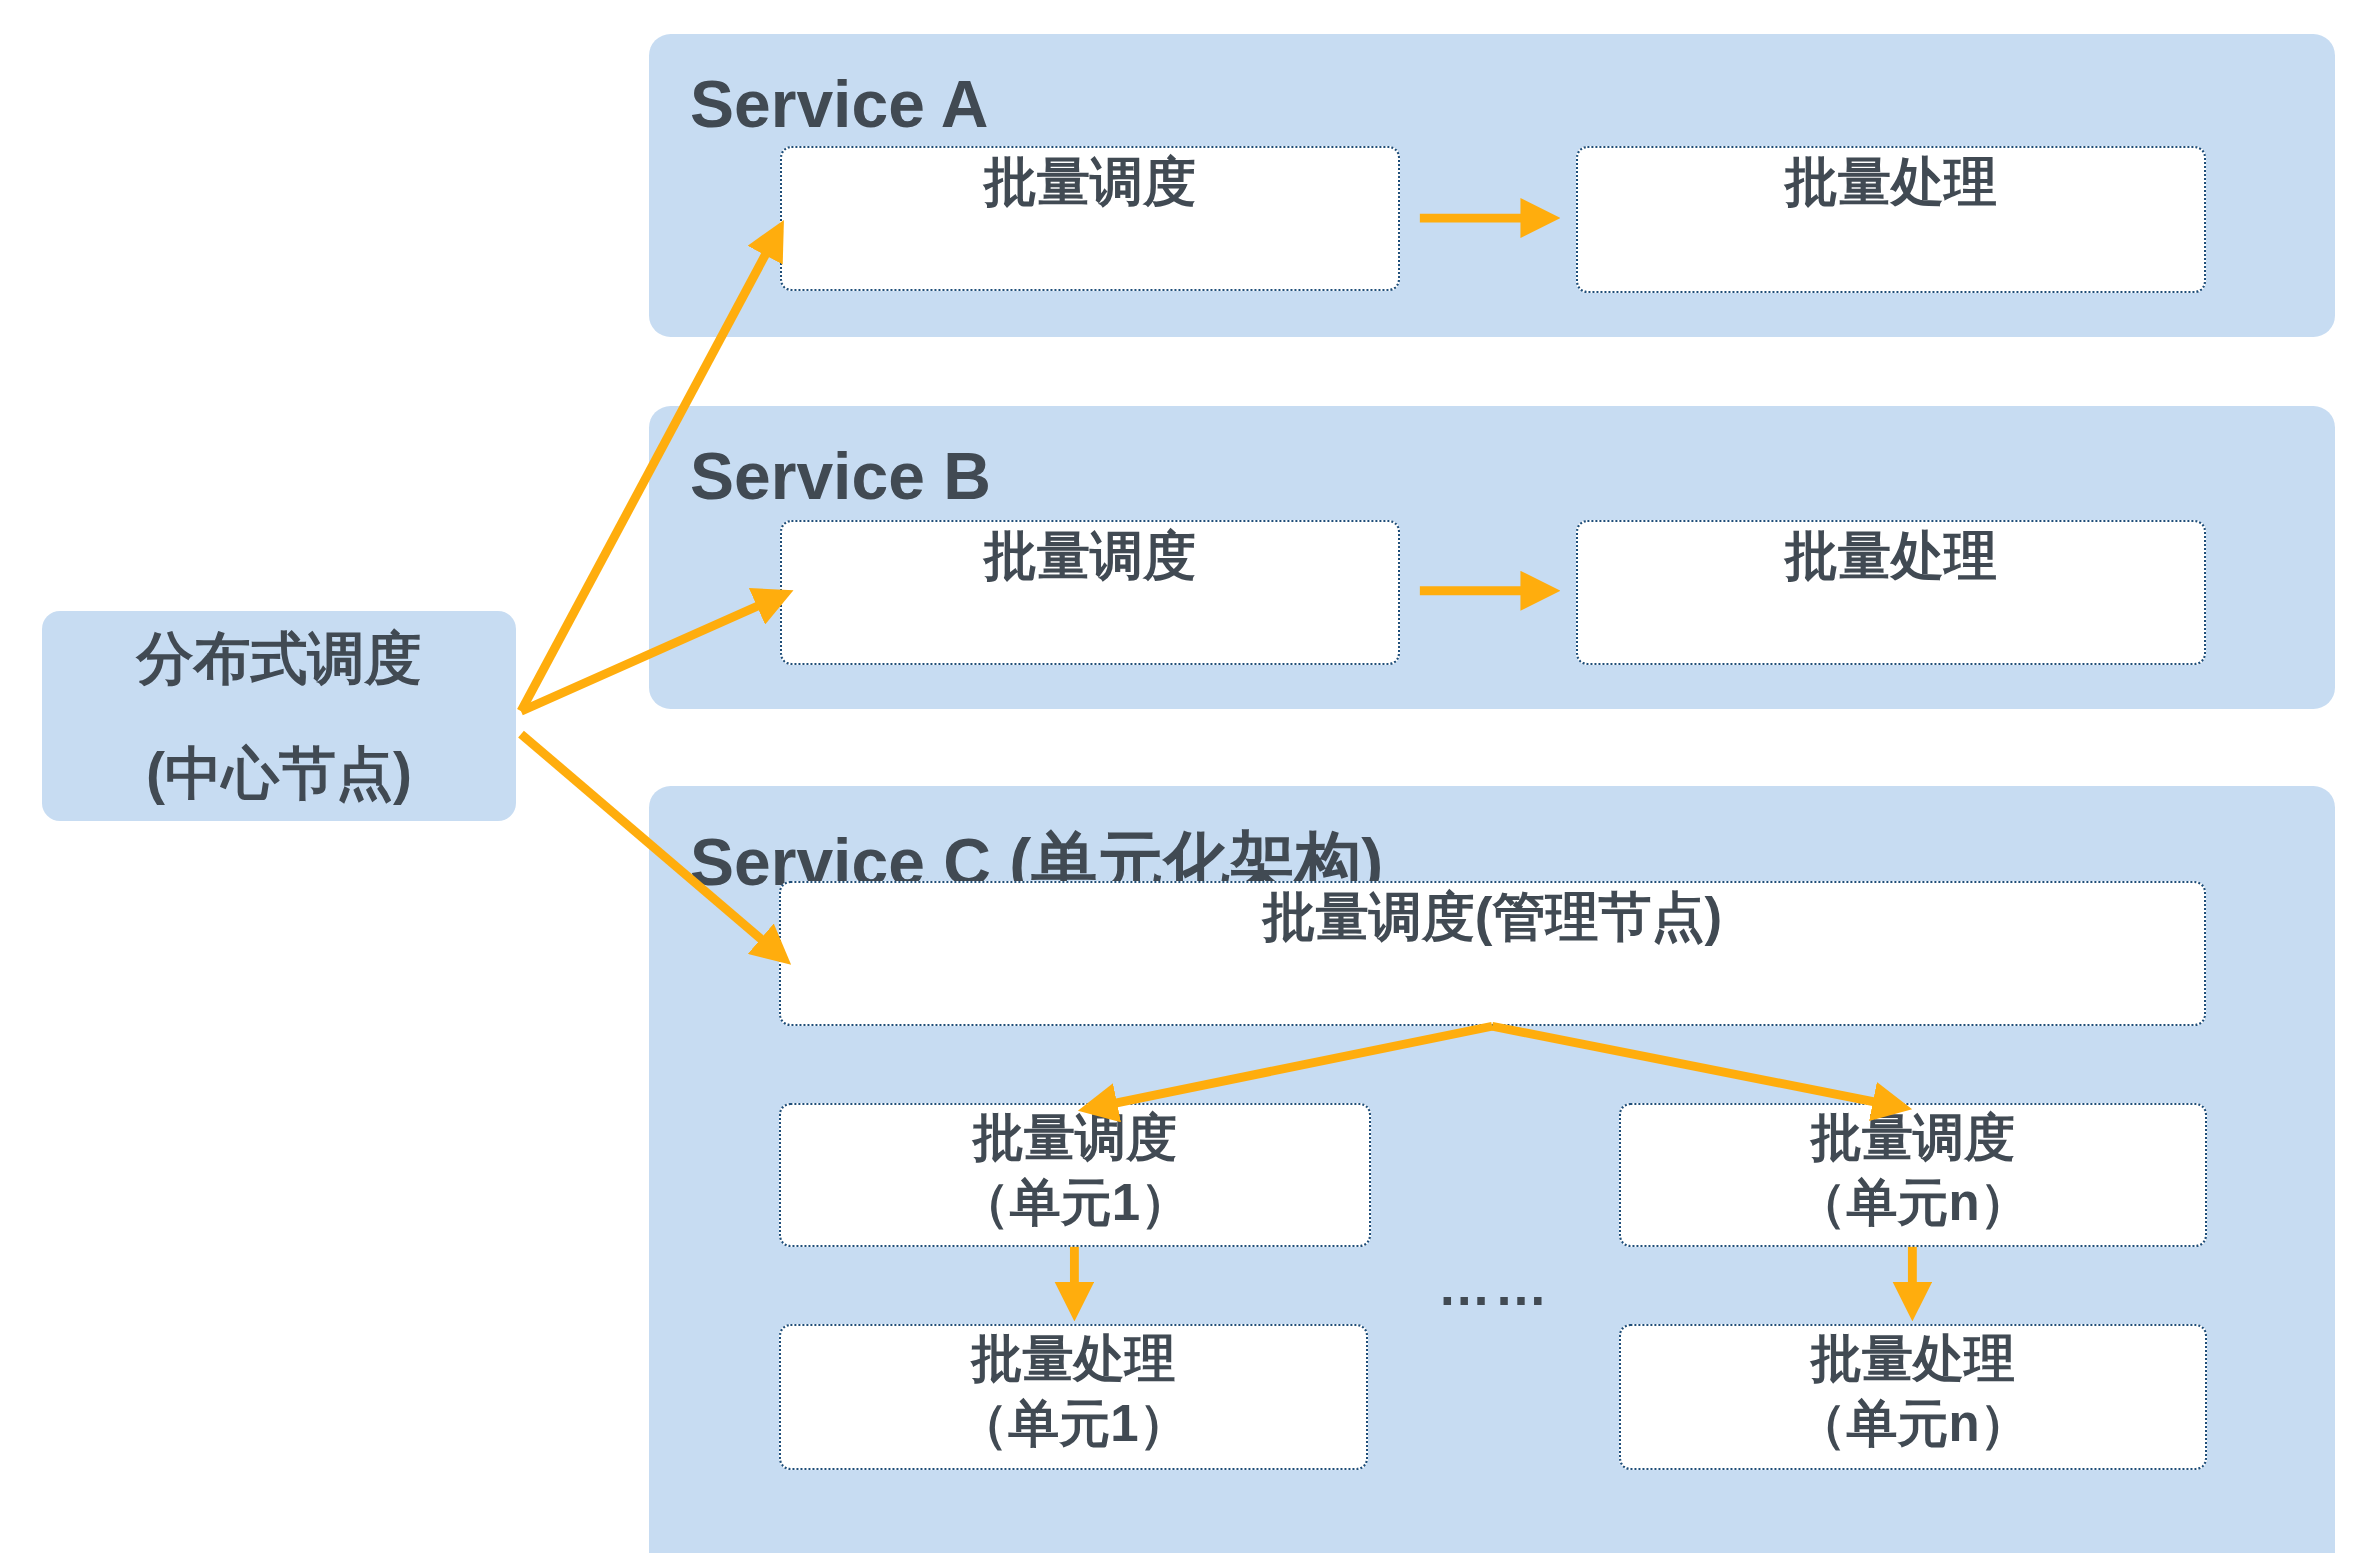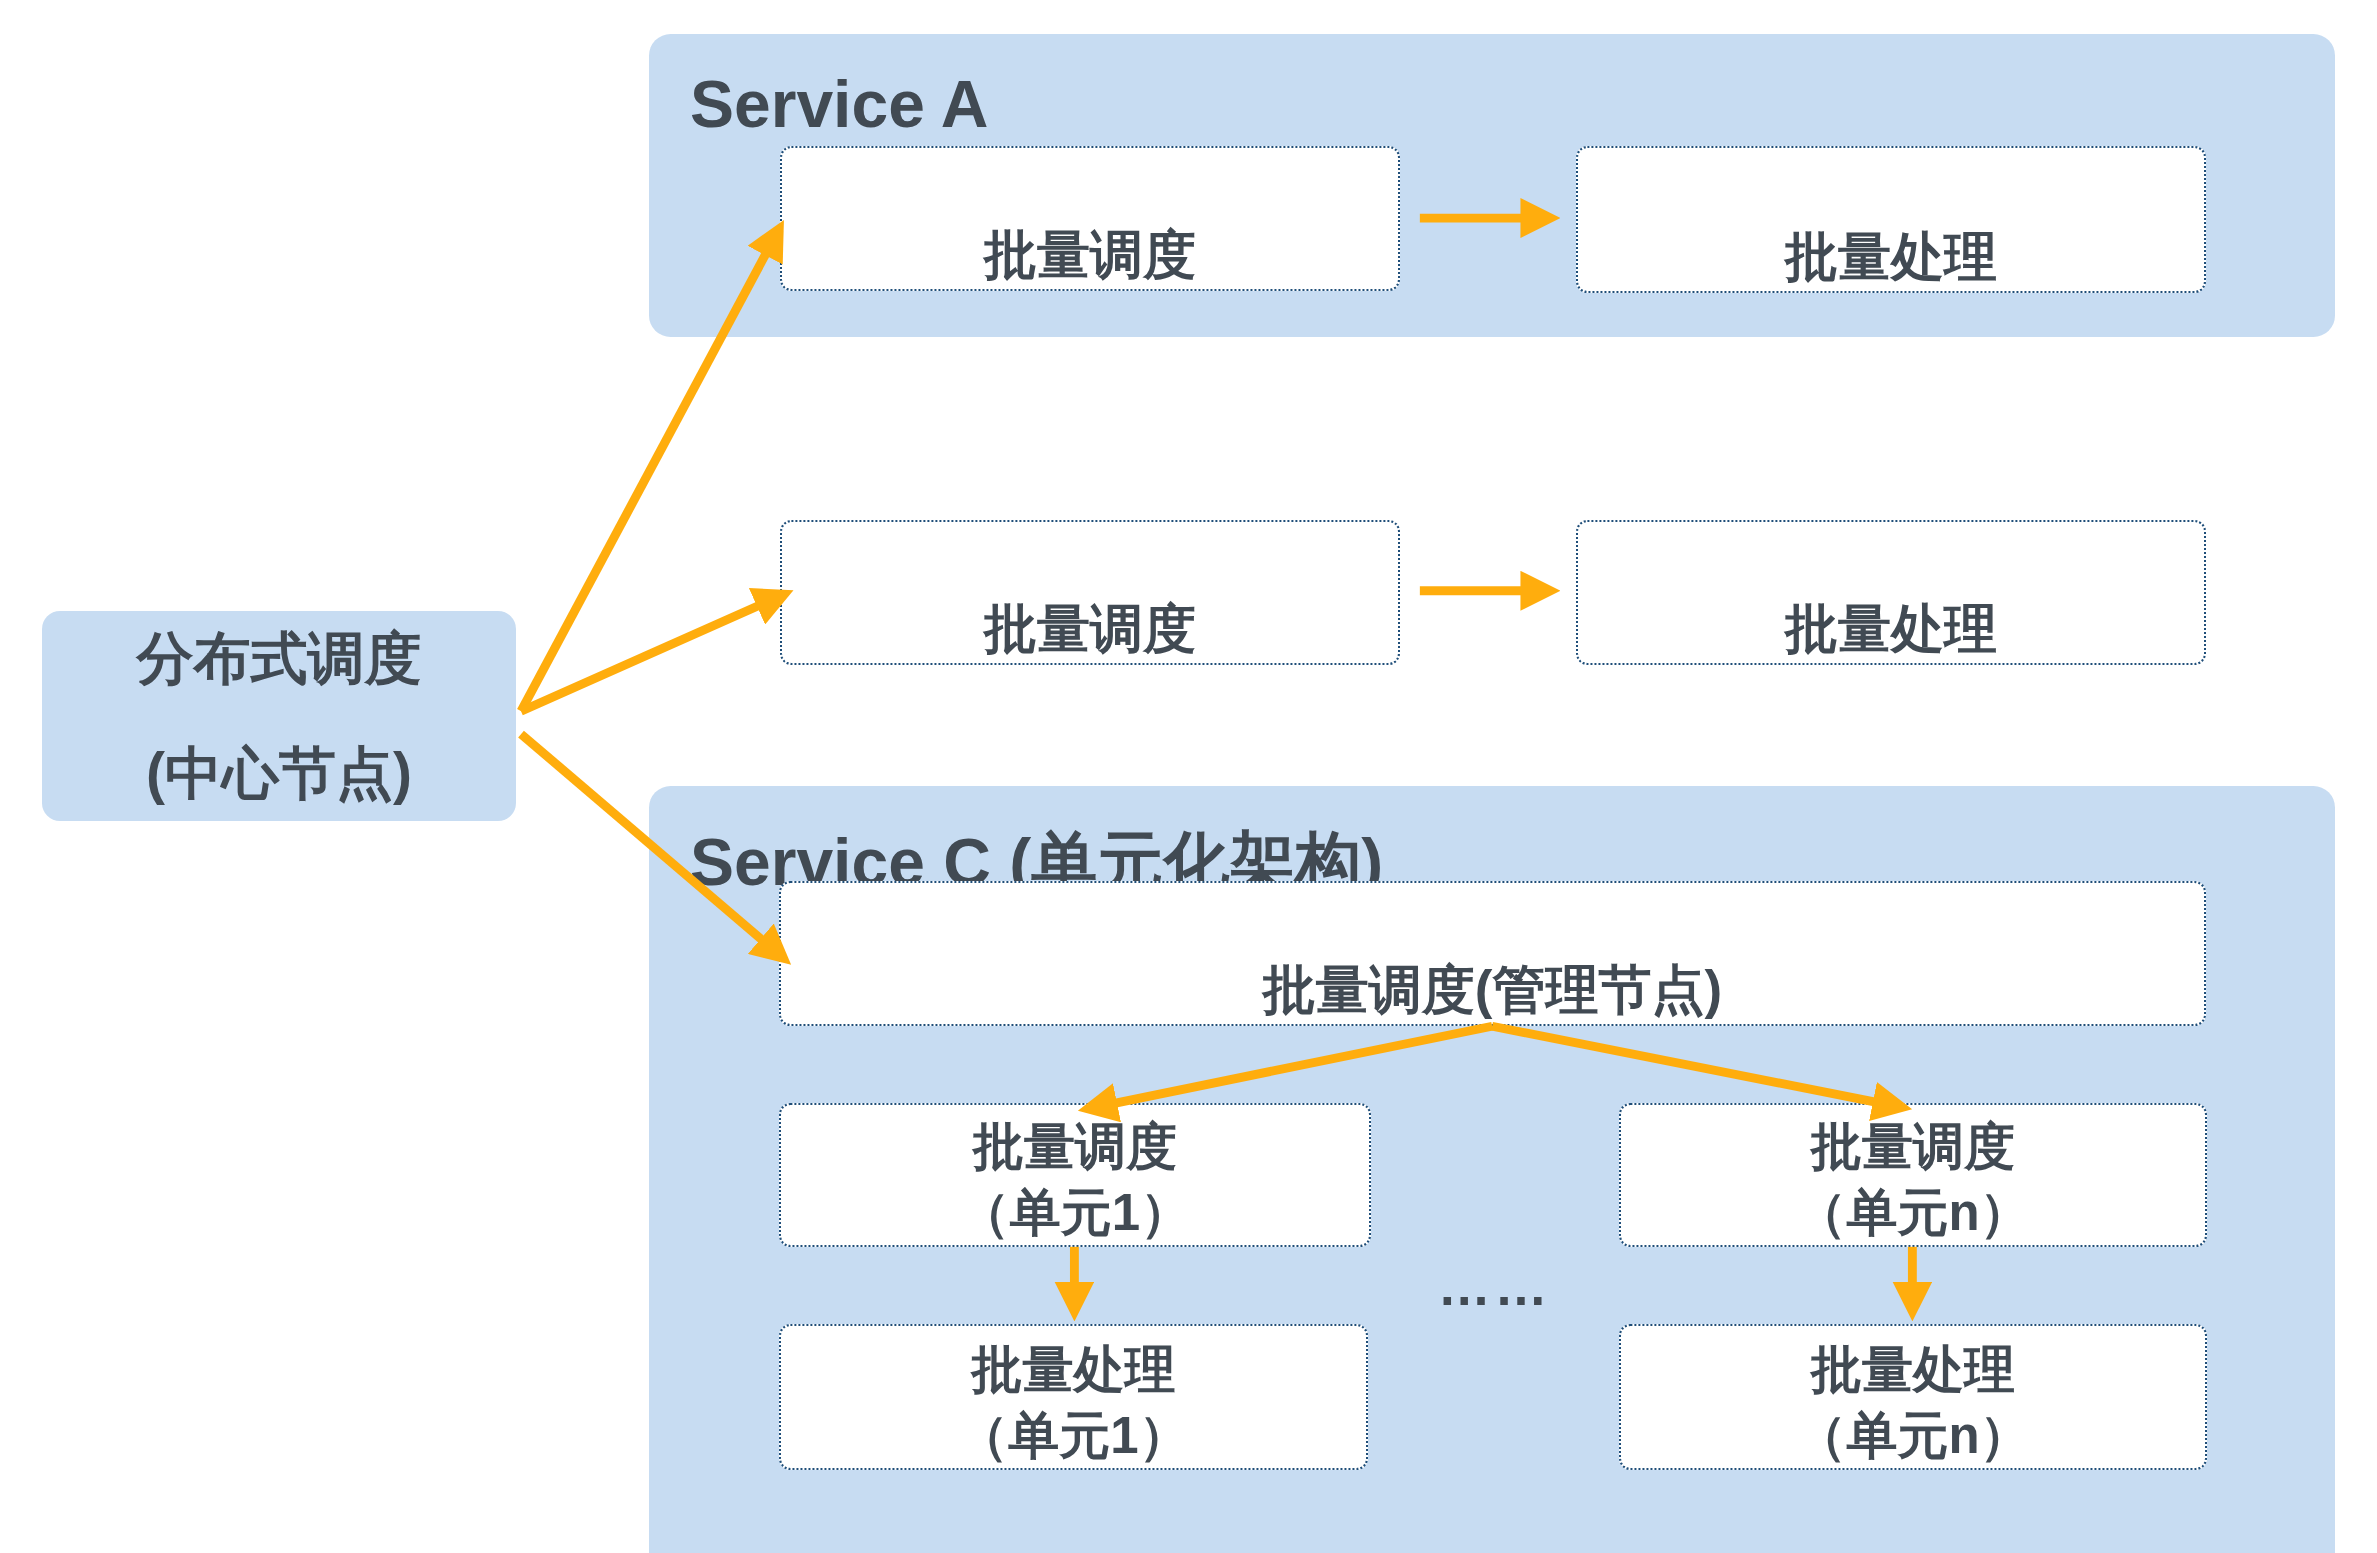--- a/index.html
+++ b/index.html
@@ -27,21 +27,21 @@
   .svc-title{
     position:absolute;left:41px;top:32px;
     font-size:66px;font-weight:bold;white-space:nowrap;
     color:var(--text);
   }
   .nbox{
     position:absolute;
     background:var(--box_fill);
     border:2.5px dotted var(--box_border);
     border-radius:11.4px;
-    display:flex;flex-direction:column;align-items:center;justify-content:flex-end;
+    display:flex;flex-direction:column;align-items:center;justify-content:flex-start;
     text-align:center;font-weight:bold;font-size:53px;line-height:1.28;
     color:var(--text);
   }
   .nbox.unit{font-size:51px;}
   .central{
     position:absolute;left:42px;top:611px;width:474px;height:210px;
     background:var(--container_fill);
     border-radius:18px;
     display:flex;flex-direction:column;align-items:center;justify-content:center;
     text-align:center;font-weight:bold;font-size:57px;line-height:1.25;
@@ -63,20 +63,23 @@
 </style>
 </head>
 <body>
 
 <div class="canvas">
 
   <div class="container" style="left:649px;top:34px;width:1686px;height:303px;">
     <div class="svc-title">Service A</div>
   </div>
 
+  <div class="container" style="left:649px;top:406px;width:1686px;height:303px;">
+    <div class="svc-title">Service B</div>
+  </div>
 
   <div class="container" style="left:649px;top:786px;width:1686px;height:938px;">
     <div class="svc-title">Service C (单元化架构)</div>
   </div>
 
   <div class="central">
     <div>分布式调度</div>
     <div>(中心节点)</div>
   </div>
 

